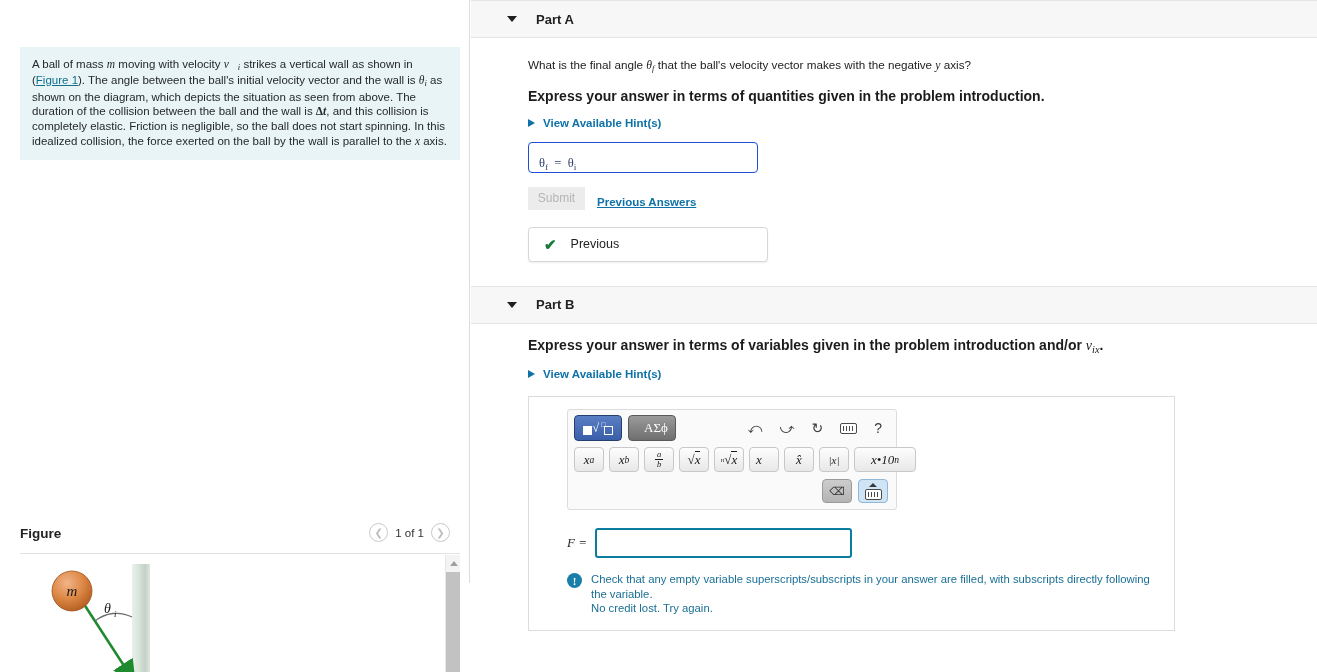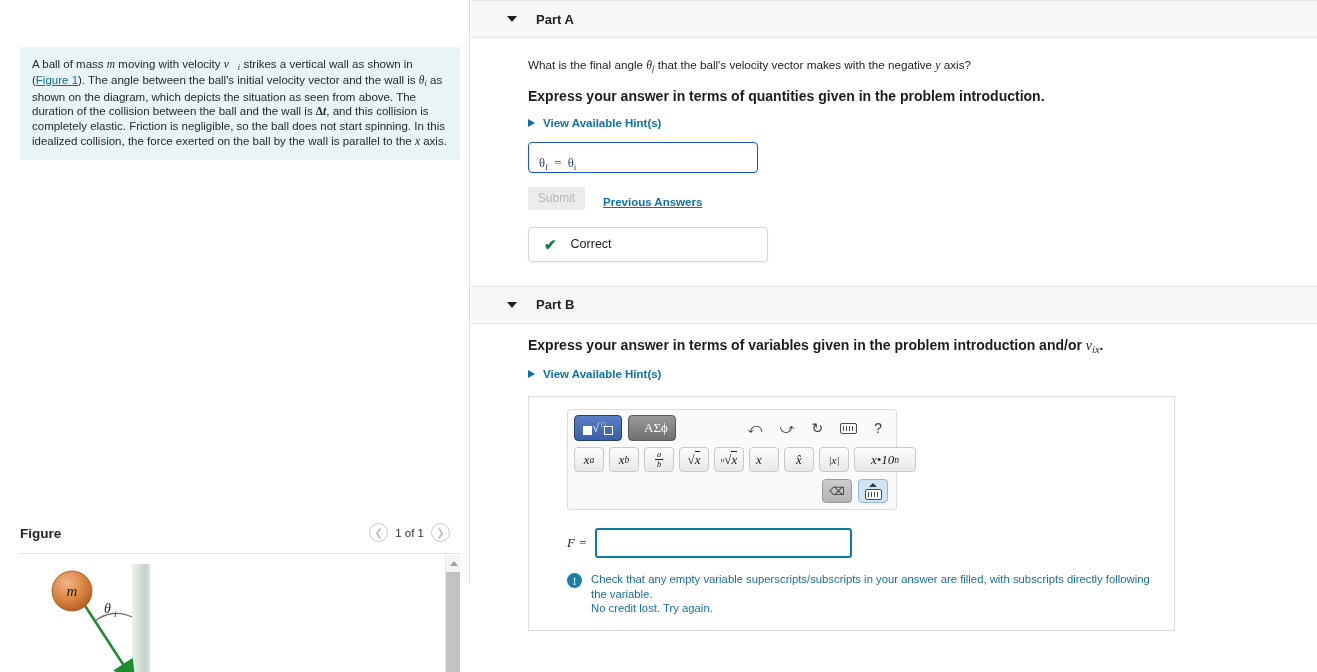--- a/index.html
+++ b/index.html
@@ -126,21 +126,21 @@
   }
 
   .answer-box-a {
     margin-top: 13px; width: 230px; height: 31px;
     border: 1px solid #1d4ed8; border-radius: 4px;
     background: #fff;
     display: flex; align-items: flex-end; padding-left: 10px;
   }
   .eqn { font-family: "Liberation Serif", serif; font-size: 12.5px; color: #2b3f6b; }
 
-  .btn-row { margin-top: 14px; display: flex; align-items: center; gap: 18px; }
+  .btn-row { margin-top: 14px; display: flex; align-items: center; gap: 12px; }
   .btn-submit-disabled {
     width: 57px; height: 23px; background: #ececec;
     color: #b5b5b5; font-size: 12px;
     display: flex; align-items: center; justify-content: center;
     border: none;
   }
   .prev-answers {
     font-size: 11.5px; color: #0e72a8; font-weight: bold; text-decoration: underline; margin-top: 8px;
   }
 
@@ -321,21 +321,21 @@
         <span class="eqn">θ<span class="sub">f</span> &nbsp;= &nbsp;θ<span class="sub">i</span></span>
       </div>
 
       <div class="btn-row">
         <button class="btn-submit-disabled">Submit</button>
         <a class="prev-answers" href="#">Previous Answers</a>
       </div>
 
       <div class="correct-box">
         <span class="check-mark">✔</span>
-        <span class="correct-label">Correct</span>
+        <span class="correct-label">Previous</span>
       </div>
       <div style="height:24px"></div>
     </div>
 
     <div class="part-header">
       <div class="caret"></div>
       <div class="part-label">Part B</div>
     </div>
 
     <div class="part-body">

